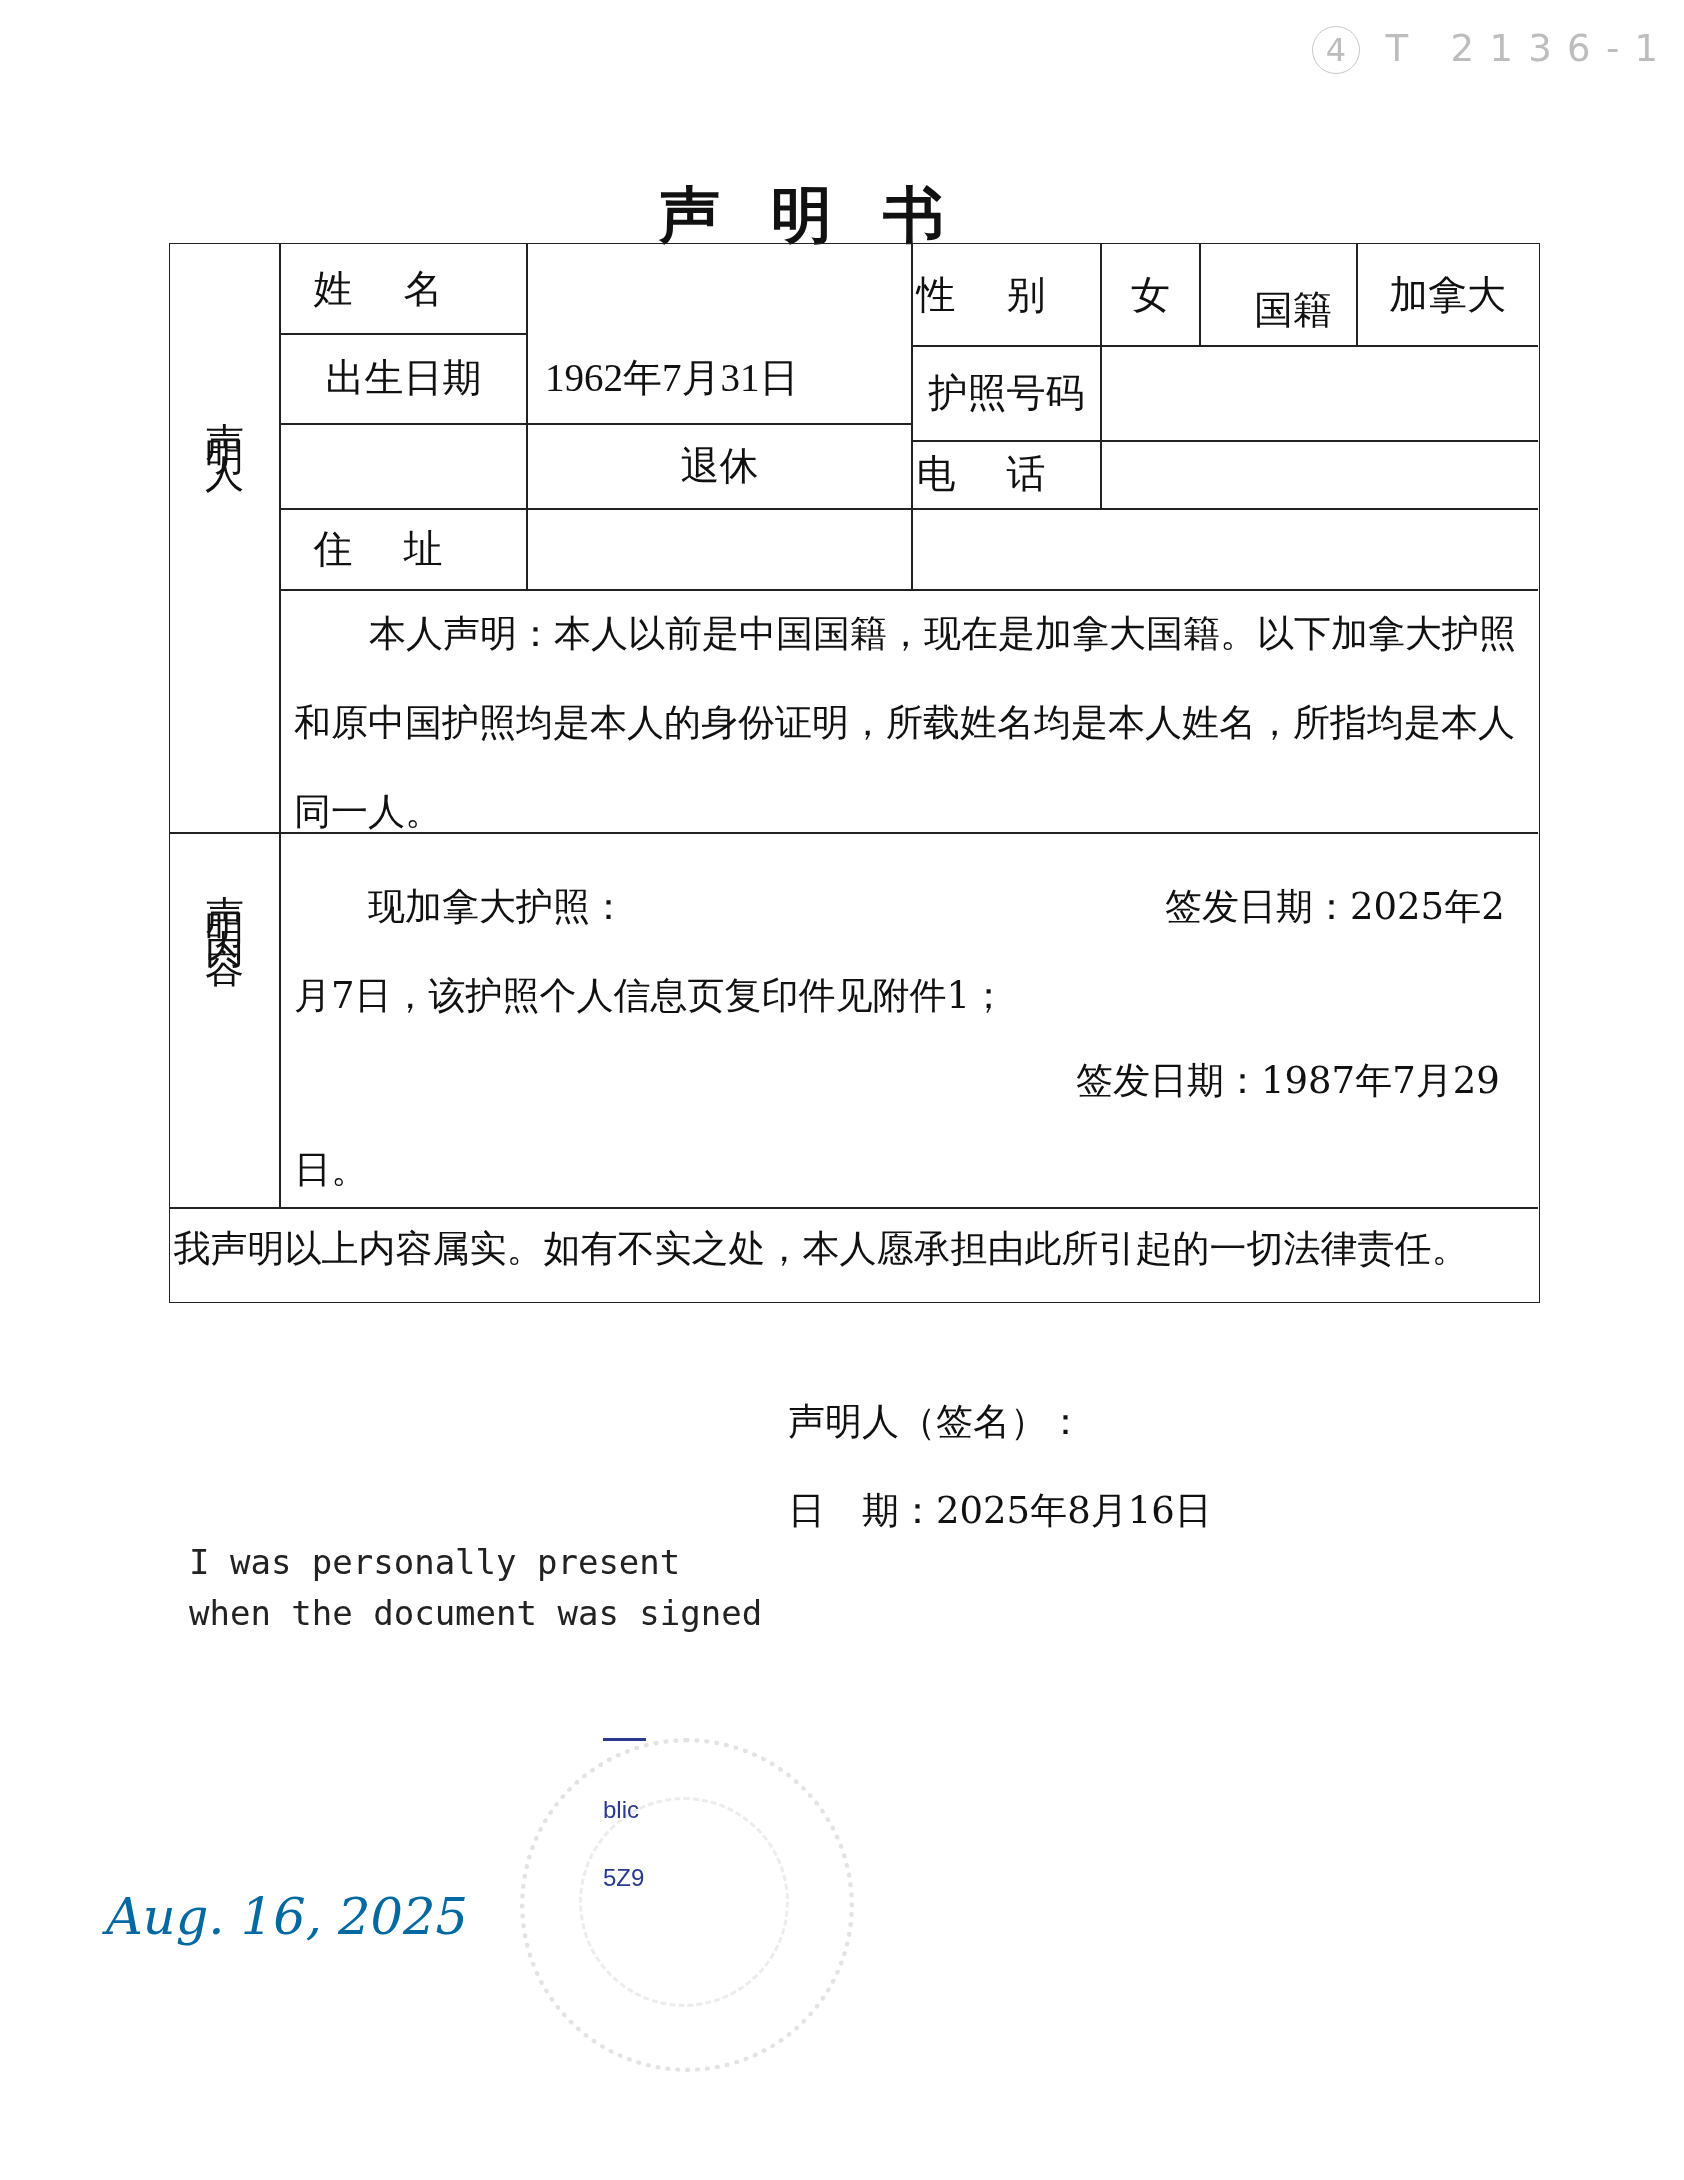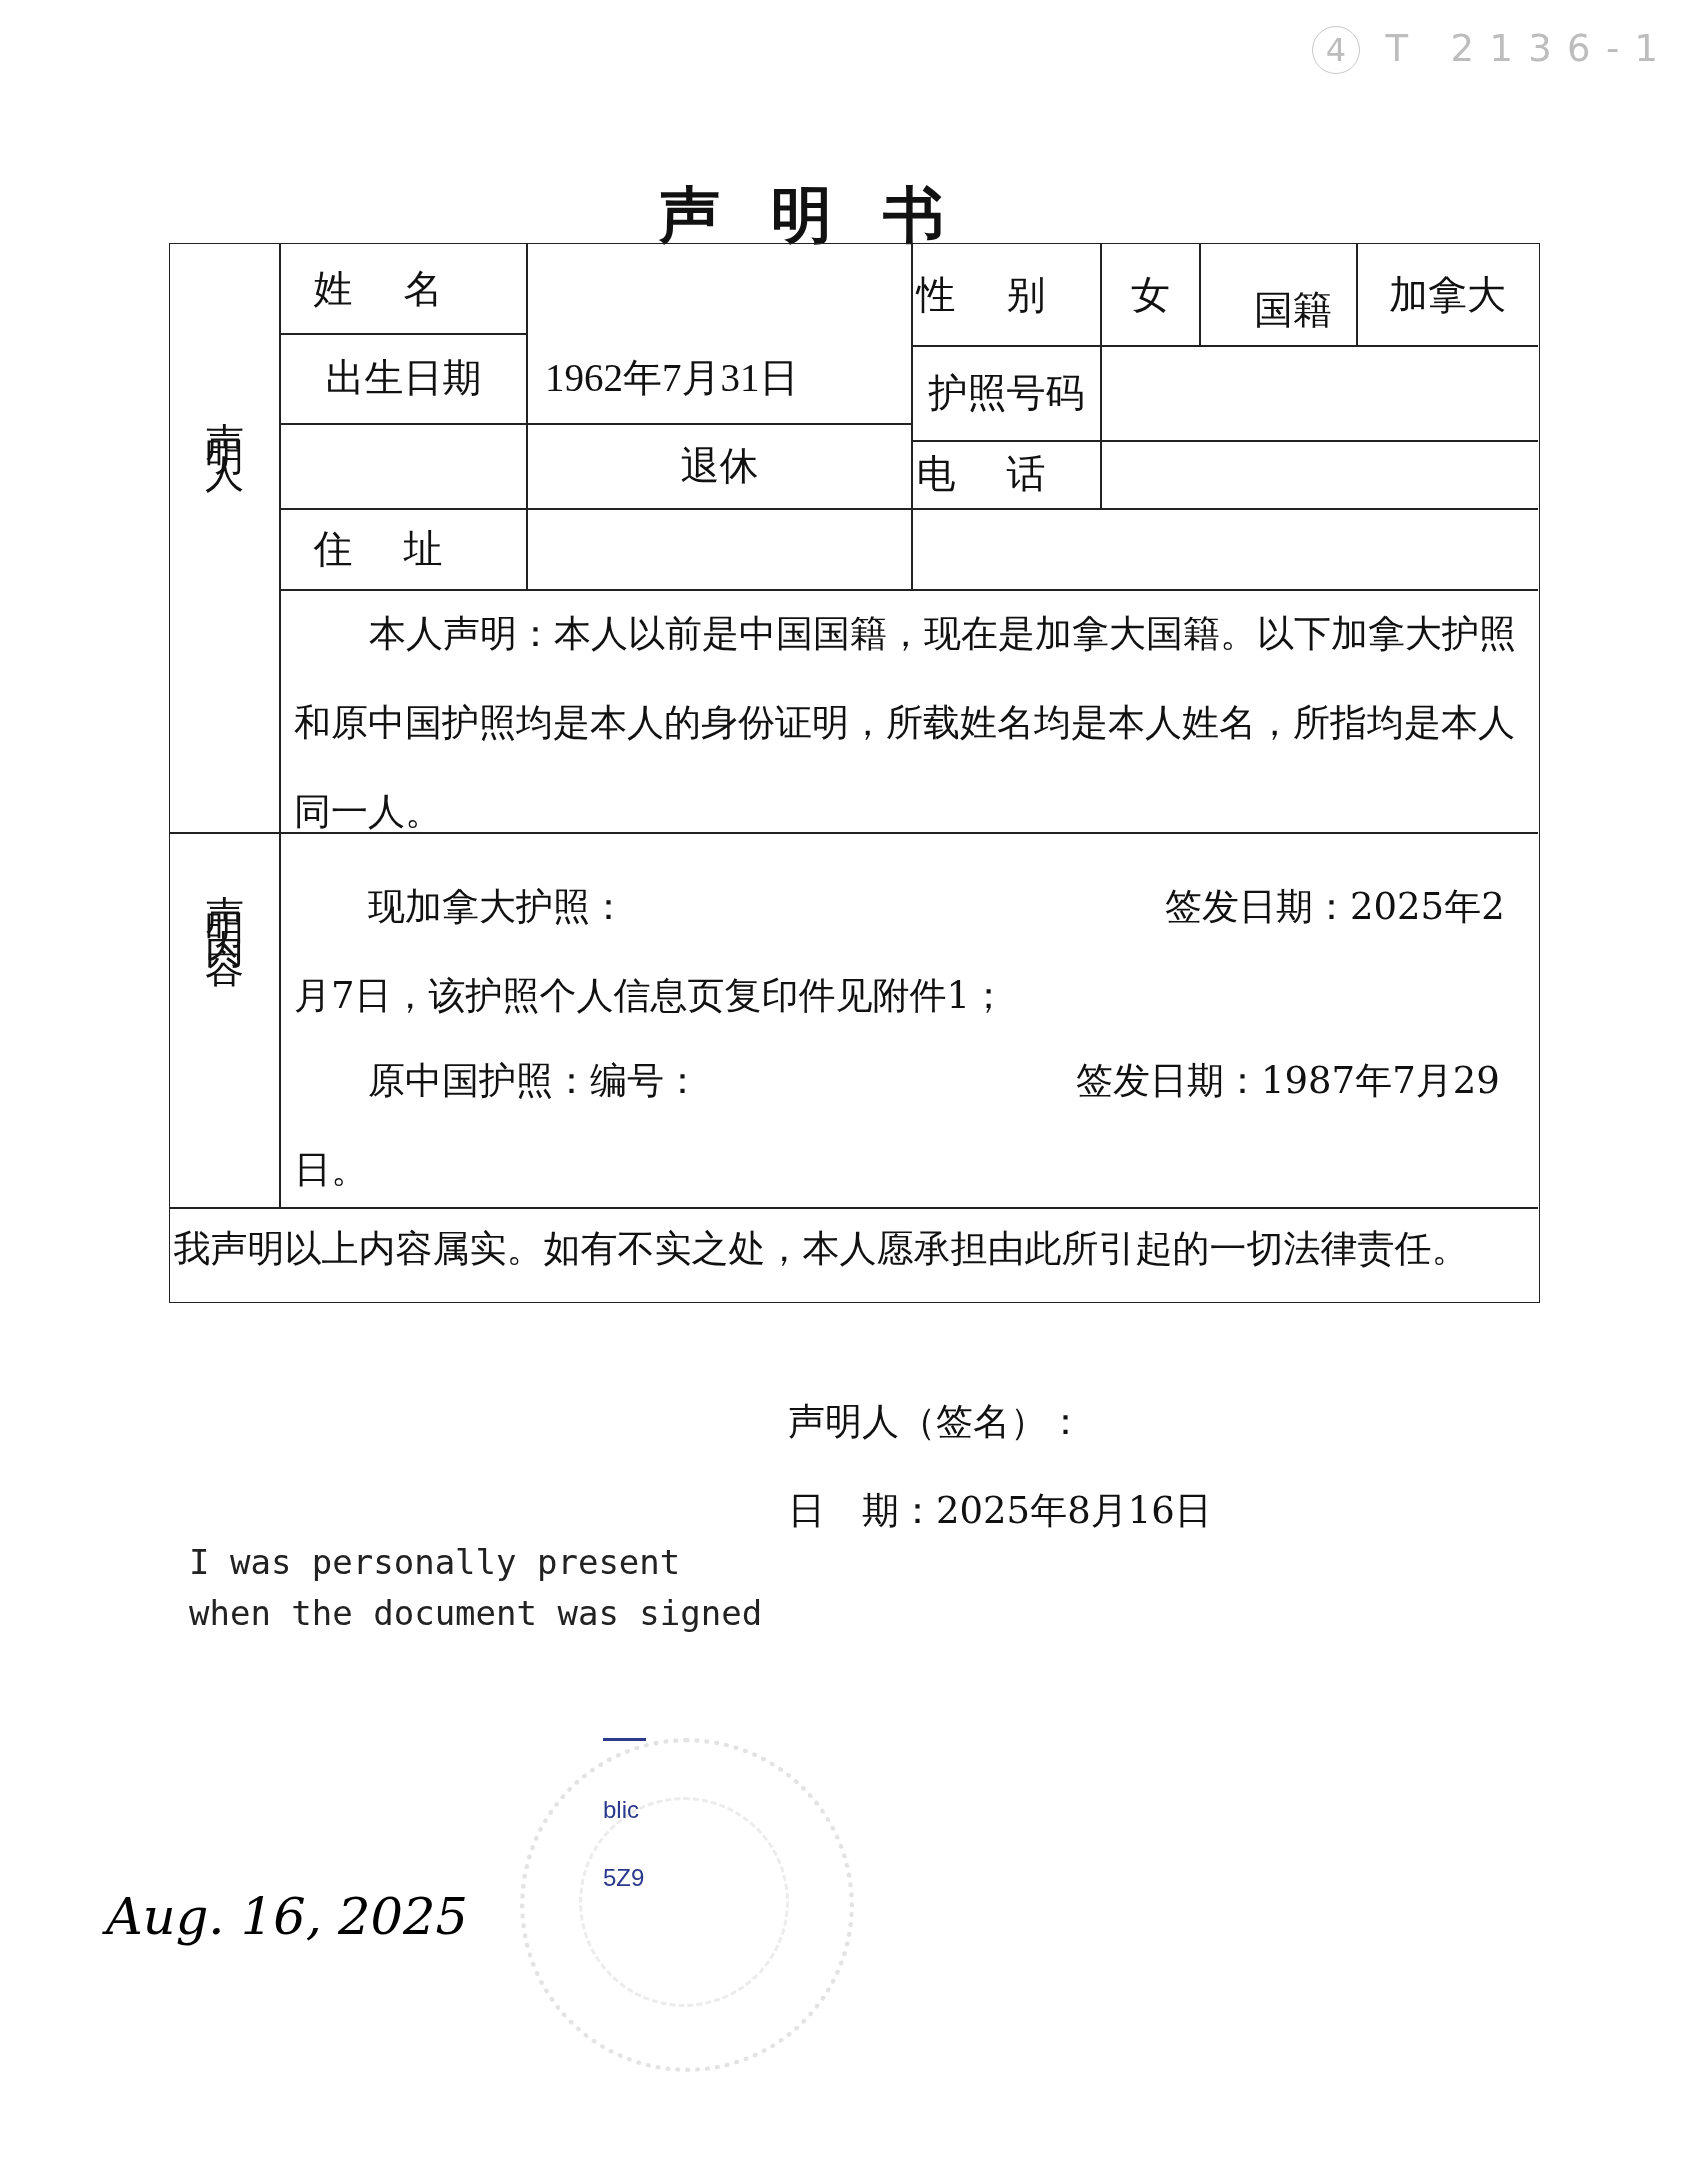--- a/index.html
+++ b/index.html
@@ -14,21 +14,21 @@
   .form { position:absolute; left:169px; top:243px; width:1371px; height:1060px; border:1.7px solid #222; box-sizing:border-box; }
   .line { position:absolute; background:#222; }
   .cell { position:absolute; display:flex; align-items:center; font-size:39px;font-family:Liberation Serif, serif; }
   .cell.center { justify-content:center; }
   .spaced { letter-spacing:51px; }
   .vert { writing-mode:vertical-rl; letter-spacing:17px; font-size:39px; }
   .para { position:absolute; font-size:37px; line-height:89px; }
   .footer-declaration { position:absolute; left:3.4px; top:980px; width:1363px; font-size:37px; }
   .sig-block { position:absolute; left:788px; font-size:37px; }
   .notary-text { position:absolute; left:189px; font-family:"DejaVu Sans Mono","Liberation Mono",monospace; font-size:34px; color:#222; }
-  .hand { position:absolute; font-family:"DejaVu Serif",serif; font-style:italic; color:#000000; }
+  .hand { position:absolute; font-family:"DejaVu Serif",serif; font-style:italic; color:#0369a1; }
   .stamp { position:absolute; left:520px; top:1738px; width:324px; height:324px; border-radius:50%;
            border:5.1px dotted #e3e3e3; }
   .stamp-inner { position:absolute; left:579px; top:1797px; width:204px; height:204px; border-radius:50%; border:3.4px dashed #ececec; }
   .stamp-text { position:absolute; font-family:"Liberation Sans",sans-serif; color:#2b3a8c; font-size:24px; }
 </style>
 </head>
 <body>
 
 <div class="corner-note">
   <span class="circ">4</span><span>T 2136-1</span>
@@ -76,21 +76,20 @@
   <div class="cell center" style="left:358px;top:179px;width:383px;height:85px;">退休</div>
   <div class="cell center spaced" style="left:743px;top:196px;width:187px;height:68px;">电话</div>
   <div class="cell center" style="left:932px;top:196px;width:436px;height:68px;"></div>
 
   <div class="cell center spaced" style="left:111px;top:264px;width:245px;height:81px;">住址</div>
   <div class="cell" style="left:375px;top:264px;width:988px;height:81px;"></div>
 
   <div class="para" style="left:124px;top:345px;width:1235px;text-indent:75px;">本人声明：本人以前是中国国籍，现在是加拿大国籍。以下加拿大护照和原中国护照均是本人的身份证明，所载姓名均是本人姓名，所指均是本人同一人。</div>
   <div class="para" style="left:198px;top:618px;">现加拿大护照：</div>
   <div class="para" style="left:124px;top:618px;width:1235px;text-indent:871px;">签发日期：2025年2月7日，该护照个人信息页复印件见附件1；</div>
-  <div class="para" style="left:198px;top:792px;">原中国护照：编号：</div>
   <div class="para" style="left:124px;top:792px;width:1235px;text-indent:782px;">签发日期：1987年7月29日。</div>
 
   <div class="footer-declaration">我声明以上内容属实。如有不实之处，本人愿承担由此所引起的一切法律责任。</div>
 </div>
 
 <div class="sig-block" style="top:1397px;">声明人（签名）：</div>
 <div class="sig-block" style="top:1486px;">
   <span>日　期：</span><span>2025年8月16日</span>
 </div>
 

